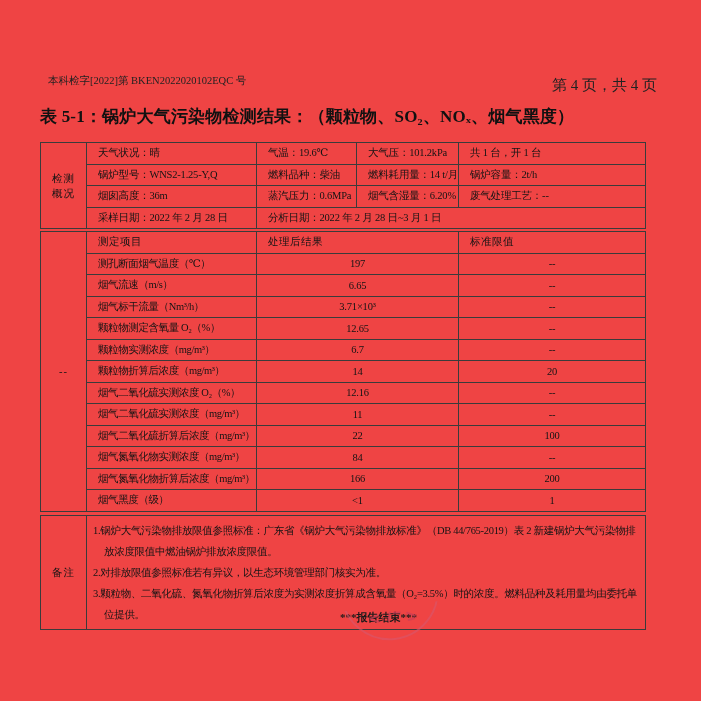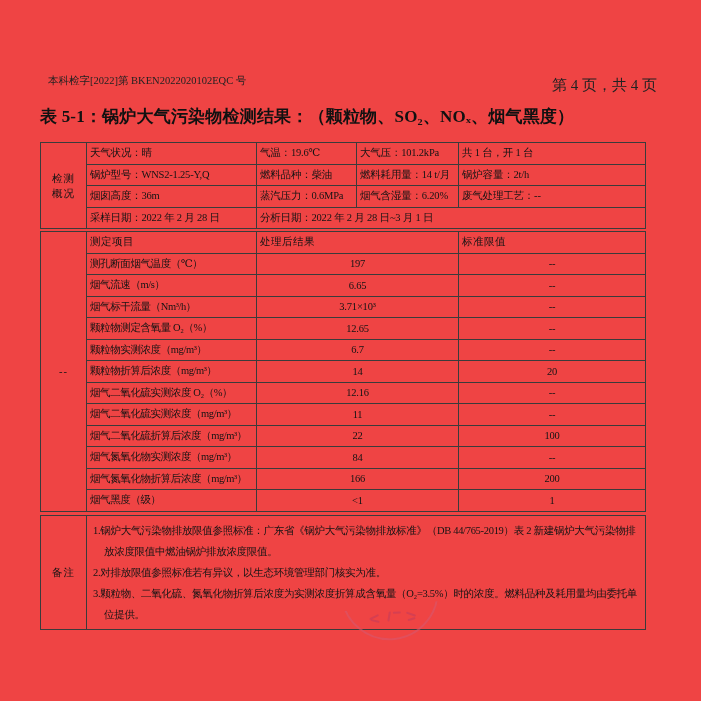--- a/index.html
+++ b/index.html
@@ -7,21 +7,21 @@
     width:701px;height:701px;background:#ffffff;position:relative;
     font-family:"Liberation Serif","DejaVu Serif",serif;color:#1c1c1c;
     overflow:hidden;
   }
   .sheet{position:absolute;left:0;top:0;width:701px;height:701px;background:#ef4444;}
   .doc-number{position:absolute;left:48px;top:74px;font-size:10.5px;letter-spacing:0px;color:#222;}
   .page-indicator{position:absolute;right:44px;top:76px;font-size:15px;color:#222;}
   .table-title{position:absolute;left:40px;top:105px;font-size:17px;font-weight:bold;color:#111;letter-spacing:0.2px;}
 
   .tbl{border-collapse:collapse;table-layout:fixed;width:605px;background:transparent;}
-  .tbl td{border:1px solid #3b3b3b;font-size:10.5px;padding:0 3px;height:20.5px;
+  .tbl td{border:1px solid #3b3b3b;font-size:10.5px;padding:0 11px;height:20.5px;
           overflow:hidden;white-space:nowrap;letter-spacing:-0.2px;color:#141414;}
   .tbl{border:1.5px solid #2e2e2e;}
 
   .pos-info{position:absolute;left:40px;top:142px;}
   .pos-results{position:absolute;left:40px;top:231px;}
   .pos-remarks{position:absolute;left:40px;top:515px;}
 
   td.lbl{ text-align:center;white-space:normal;line-height:15px;letter-spacing:1px;padding:16px 6px;}
   td.c-item{text-align:left;letter-spacing:-0.4px;}
   td.c-mid{text-align:center;}
@@ -177,20 +177,21 @@
       <td class="lbl">备注</td>
       <td class="remarks-cell">
         <div class="note">1.锅炉大气污染物排放限值参照标准：广东省《锅炉大气污染物排放标准》（DB 44/765-2019）表 2 新建锅炉大气污染物排放浓度限值中燃油锅炉排放浓度限值。</div>
         <div class="note">2.对排放限值参照标准若有异议，以生态环境管理部门核实为准。</div>
         <div class="note">3.颗粒物、二氧化硫、氮氧化物折算后浓度为实测浓度折算成含氧量（O₂=3.5%）时的浓度。燃料品种及耗用量均由委托单位提供。</div>
       </td>
     </tr>
   </tbody>
     </table>
 
+  <div class="report-end">***报告结束***</div>
 
   <div class="stamp-clip">
     <div class="stamp-circle"></div>
     <div class="stamp-stroke s1"></div>
     <div class="stamp-stroke s2"></div>
     <div class="stamp-stroke s3"></div>
     <div class="stamp-stroke s4"></div>
     <div class="stamp-stroke s5"></div>
     <div class="stamp-stroke s6"></div>
   </div>

